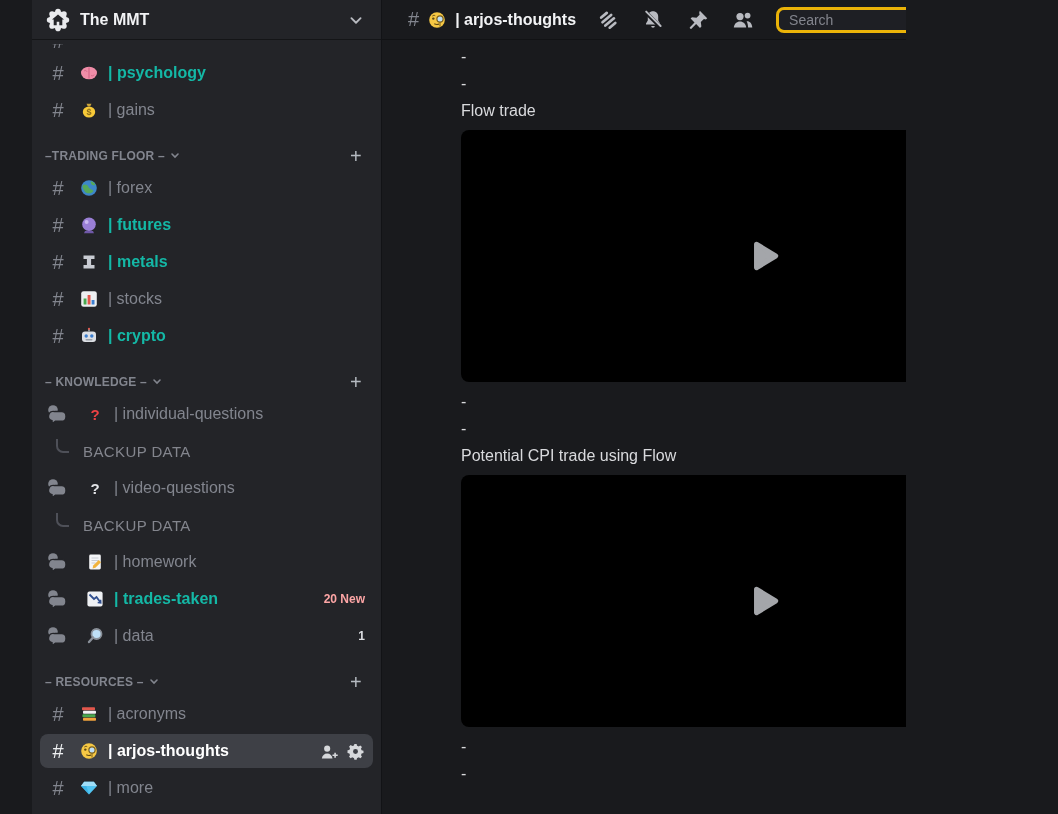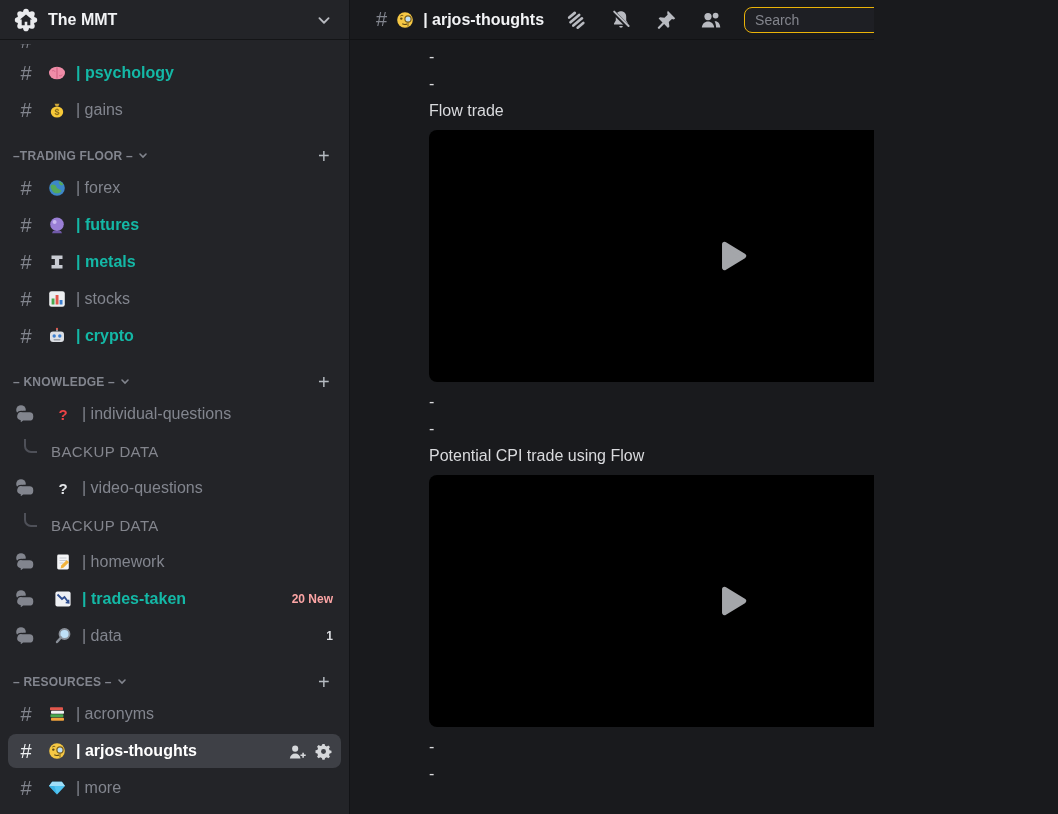--- a/index.html
+++ b/index.html
@@ -1,18 +1,18 @@
 <!DOCTYPE html>
 <html><head>
 <meta charset="utf-8">
 <style>
   * { margin:0; padding:0; box-sizing:border-box; }
   html,body { width:1058px; height:814px; overflow:hidden; background:#191a1d;
     font-family:"Liberation Sans", sans-serif; -webkit-font-smoothing:antialiased; }
-  .app { display:flex; width:874px; height:814px; }
+  .app { display:flex; width:874px; height:814px;margin-left:32px; }
 
   
   .sidebar { width:349px; min-width:349px; background:#232428; display:flex; flex-direction:column; }
   .server-header { height:40px; display:flex; align-items:center; gap:10px; padding:0 14px;
     border-bottom:1px solid #141517; }
   .server-name { color:#f2f3f5; font-weight:700; font-size:16px; flex:1; }
   .chan-list { flex:1; overflow:hidden; padding-top:4px; }
   .clipped-row { height:12px; overflow:hidden; position:relative; }
   .clipped-row .hash { position:absolute; top:-14px; left:14px; }
 
@@ -43,21 +43,21 @@
   
   .chat { flex:1; display:flex; flex-direction:column; background:#191a1d; overflow:hidden;
     border-left:1px solid #121316; }
   .chat-header { height:40px; min-height:40px; display:flex; align-items:center; padding:0 0 0 26px;
     border-bottom:1px solid #111214; }
   .chat-header .hash { width:auto; margin-right:8px; }
   .chat-header .emo { margin:0 8px 0 0; }
   .chat-title { color:#f2f3f5; font-weight:700; font-size:16px; white-space:nowrap; }
   .header-icons { margin-left:auto; display:flex; align-items:center; gap:21px; padding-left:20px; }
   .hicon { width:24px; height:24px; display:inline-flex; }
-  .search-box { margin-left:21px; width:150px; height:26px; background:#1e1f24; border:1px solid #eab308;
+  .search-box { margin-left:21px; width:150px; height:26px; background:#1e1f24; border:3px solid #eab308;
     border-radius:8px; color:#83858d; font-size:14px; padding:0 10px; outline:none;
     font-family:"Liberation Sans", sans-serif; }
   .search-box::placeholder { color:#83858d; }
 
   .messages { flex:1; padding:3px 24px 0 79px; overflow:hidden; }
   .msg-text { height:27px; display:flex; align-items:center; color:#d9dadd; font-size:16px; white-space:nowrap; }
   .video-embed { width:605px; height:252px; background:#000000; border-radius:8px; margin:6px 0;
     display:flex; align-items:center; justify-content:center; }
 </style>
 </head>

